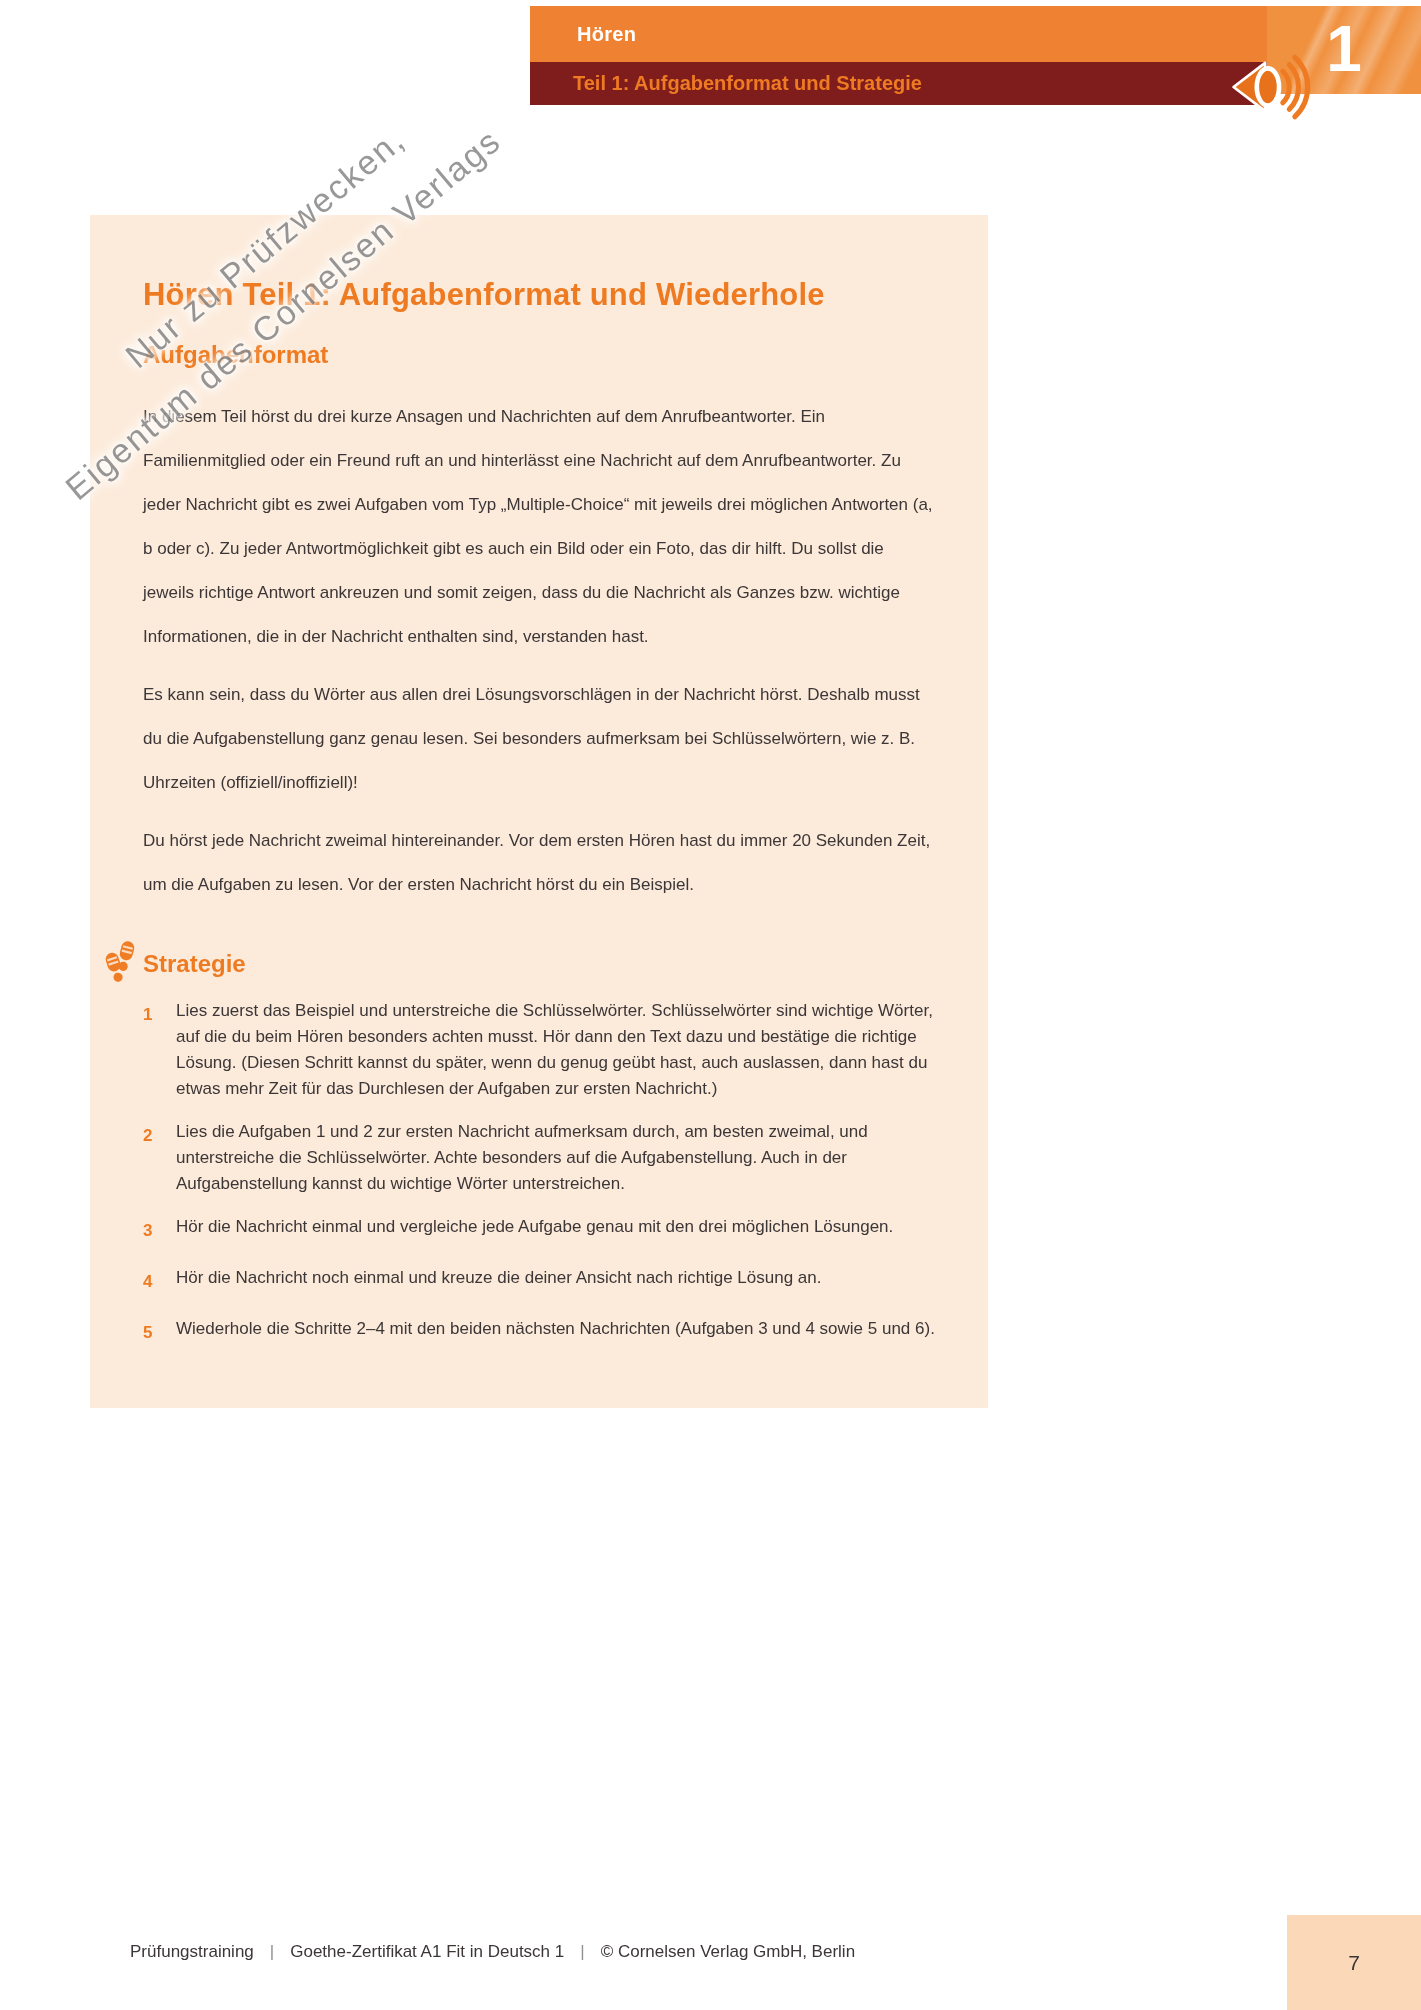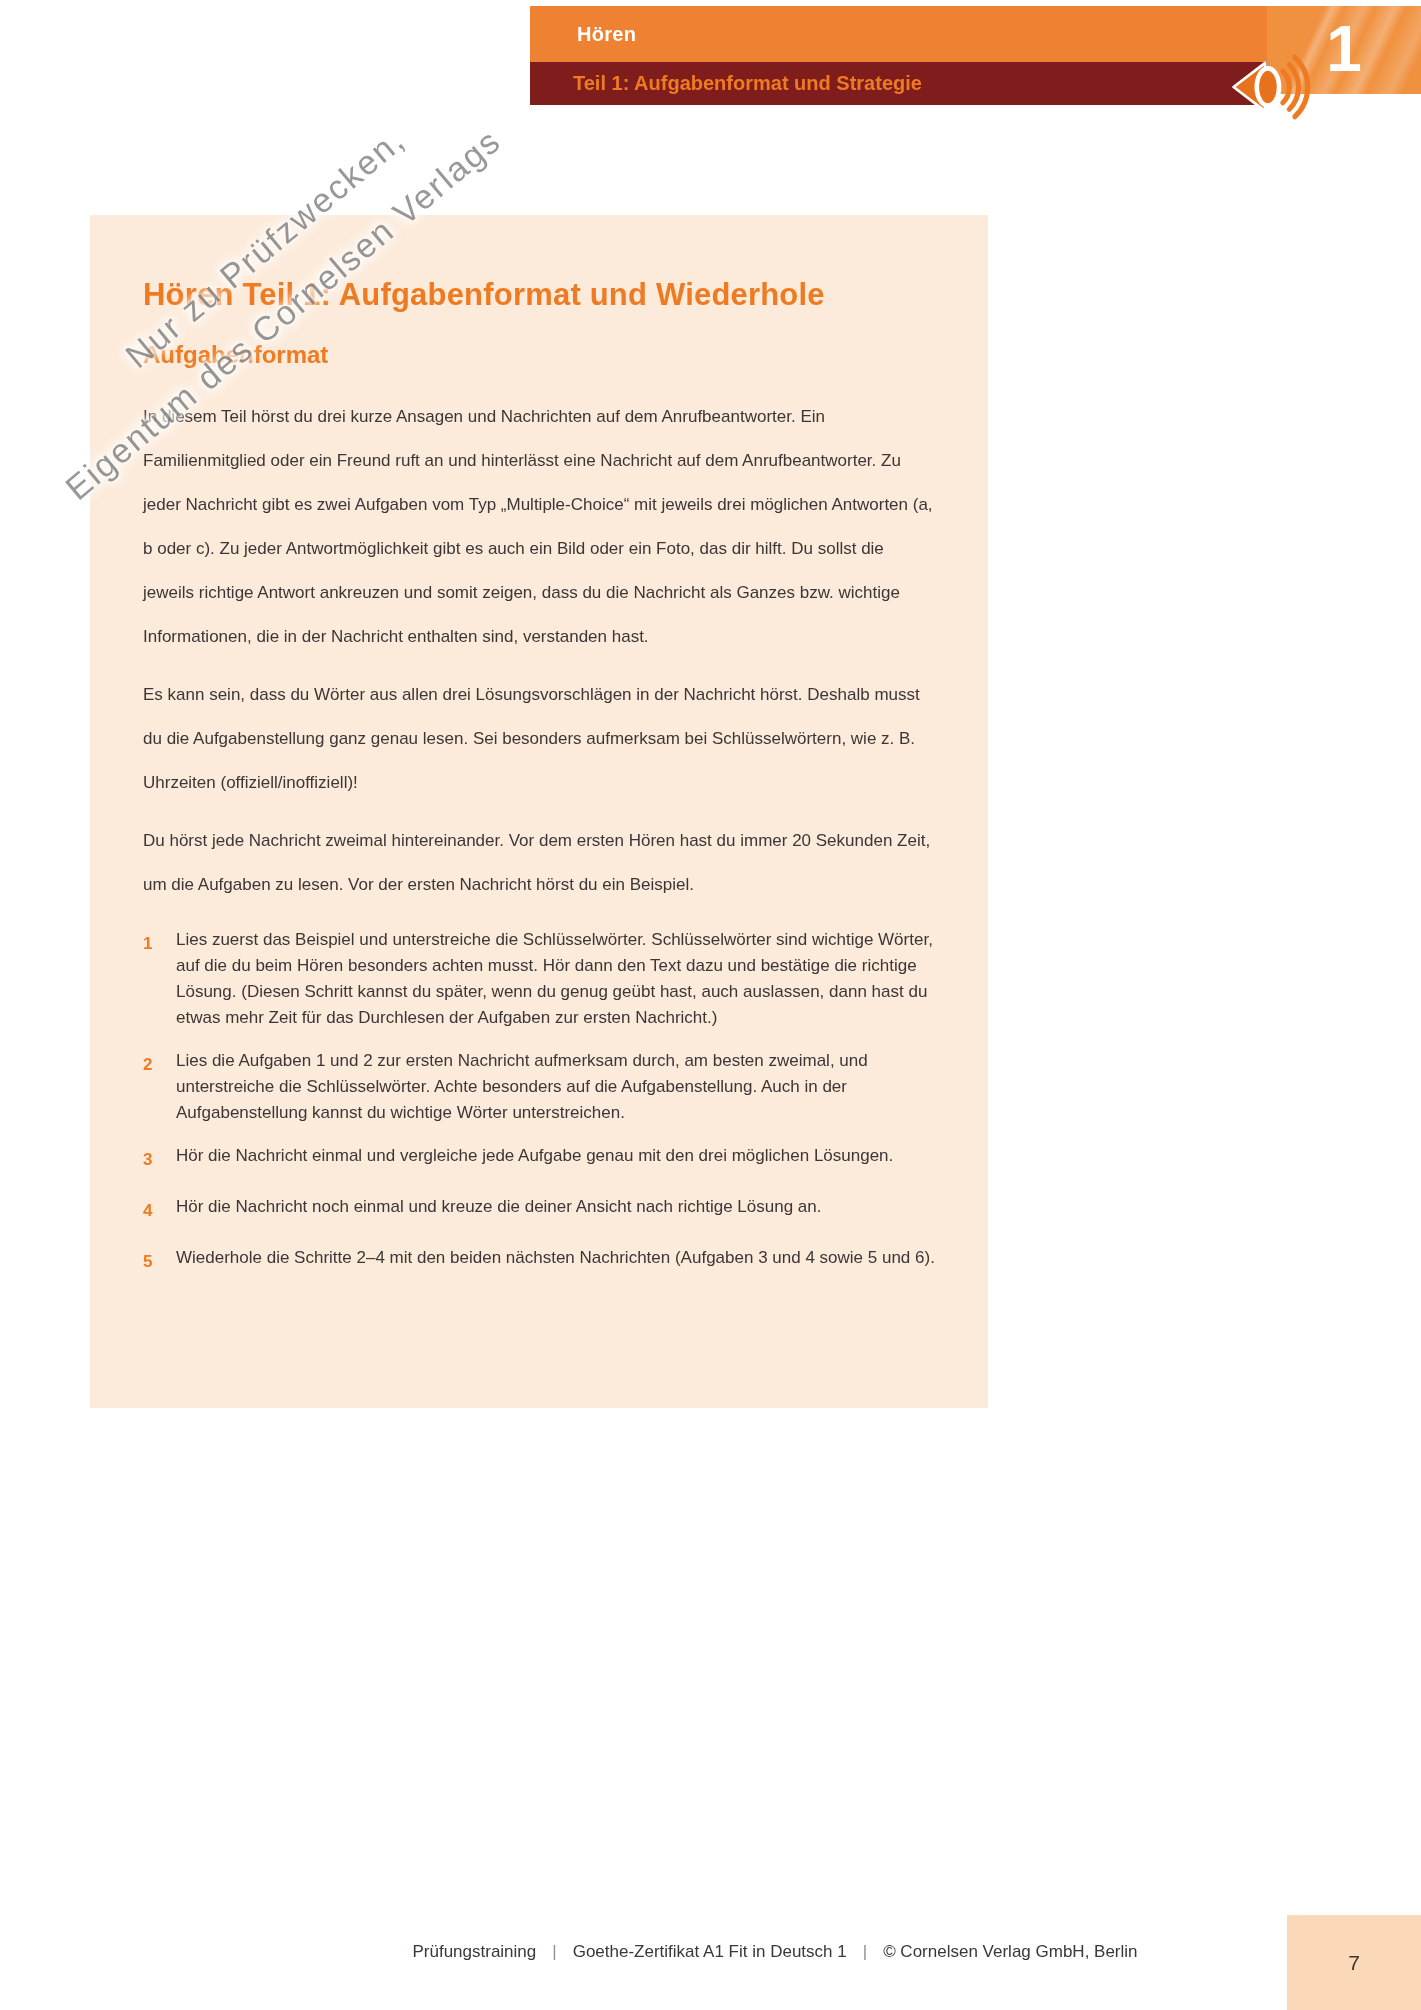--- a/index.html
+++ b/index.html
@@ -38,21 +38,21 @@
   .panel p{margin:14px 0 0 0;font-size:17px;line-height:44px;color:#3c3637;}
   .panel p.first{margin-top:26px;}
   .strategie-head{position:relative;margin-top:42px;}
   .footprints{position:absolute;left:-46px;top:-10px;width:46px;height:50px;}
   .steps{margin-top:6px;}
   .step{display:flex;margin-top:17px;}
   .step.first{margin-top:20px;}
   .step .num{flex:none;width:33px;color:#ee7b22;font-weight:bold;font-size:17px;line-height:34px;}
   .step .txt{flex:1;font-size:17px;line-height:26px;color:#3c3637;}
   
-  .footer-line{position:absolute;left:130px;top:1942px;width:1290px;text-align:center;
+  .footer-line{position:absolute;left:130px;top:1942px;width:1290px;text-align:left;
     font-size:17px;color:#3c3637;}
   .footer-line .divider{color:#8f8f8f;padding:0 16px;}
   .page-num-box{position:absolute;left:1287px;top:1915px;width:134px;height:95px;
     background:#fbd9b8;display:flex;align-items:center;justify-content:center;
     font-size:21px;color:#3c3637;}
 </style>
 </head>
 <body>
 
 <div class="page">
@@ -79,20 +79,37 @@
   <span class="wm wm2">Eigentum des Cornelsen Verlags</span>
 
   <div class="panel">
     <h1>Hören Teil 1: Aufgabenformat und Wiederhole</h1>
 
     <h2>Aufgabenformat</h2>
     <p class="first">In diesem Teil hörst du drei kurze Ansagen und Nachrichten auf dem Anrufbeantworter. Ein Familienmitglied oder ein Freund ruft an und hinterlässt eine Nachricht auf dem Anrufbeantworter. Zu jeder Nachricht gibt es zwei Aufgaben vom Typ „Multiple-Choice“ mit jeweils drei möglichen Antworten (a, b oder c). Zu jeder Antwortmöglichkeit gibt es auch ein Bild oder ein Foto, das dir hilft. Du sollst die jeweils richtige Antwort ankreuzen und somit zeigen, dass du die Nachricht als Ganzes bzw. wichtige Informationen, die in der Nachricht enthalten sind, verstanden hast.</p>
     <p>Es kann sein, dass du Wörter aus allen drei Lösungsvorschlägen in der Nachricht hörst. Deshalb musst du die Aufgabenstellung ganz genau lesen. Sei besonders aufmerksam bei Schlüsselwörtern, wie z. B. Uhrzeiten (offiziell/inoffiziell)!</p>
     <p>Du hörst jede Nachricht zweimal hintereinander. Vor dem ersten Hören hast du immer 20 Sekunden Zeit, um die Aufgaben zu lesen. Vor der ersten Nachricht hörst du ein Beispiel.</p>
 
+    <div class="strategie-head">
+      <svg class="footprints" viewBox="0 0 46 50" aria-hidden="true">
+        <g transform="translate(7,16) rotate(-18)">
+          <rect x="0" y="0" width="13" height="19" rx="6.5" fill="#ef7d26"></rect>
+          <rect x="1.5" y="5" width="10" height="2.2" fill="#fcebdb" opacity="0.85"></rect>
+          <rect x="1.5" y="9.5" width="10" height="2.2" fill="#fcebdb" opacity="0.85"></rect>
+          <circle cx="6.5" cy="25.5" r="4.6" fill="#ef7d26"></circle>
+        </g>
+        <g transform="translate(26,1) rotate(14)">
+          <rect x="0" y="0" width="13" height="19" rx="6.5" fill="#ef7d26"></rect>
+          <rect x="1.5" y="5" width="10" height="2.2" fill="#fcebdb" opacity="0.85"></rect>
+          <rect x="1.5" y="9.5" width="10" height="2.2" fill="#fcebdb" opacity="0.85"></rect>
+          <circle cx="6.5" cy="25.5" r="4.6" fill="#ef7d26"></circle>
+        </g>
+      </svg>
+      <h2 style="margin-top:0">Strategie</h2>
+    </div>
 
     <div class="steps">
       <div class="step first">
         <span class="num">1</span>
         <span class="txt">Lies zuerst das Beispiel und unterstreiche die Schlüsselwörter. Schlüsselwörter sind wichtige Wörter, auf die du beim Hören besonders achten musst. Hör dann den Text dazu und bestätige die richtige Lösung. (Diesen Schritt kannst du später, wenn du genug geübt hast, auch auslassen, dann hast du etwas mehr Zeit für das Durchlesen der Aufgaben zur ersten Nachricht.)</span>
       </div>
       <div class="step">
         <span class="num">2</span>
         <span class="txt">Lies die Aufgaben 1 und 2 zur ersten Nachricht aufmerksam durch, am besten zweimal, und unterstreiche die Schlüsselwörter. Achte besonders auf die Aufgabenstellung. Auch in der Aufgabenstellung kannst du wichtige Wörter unterstreichen.</span>
       </div>

